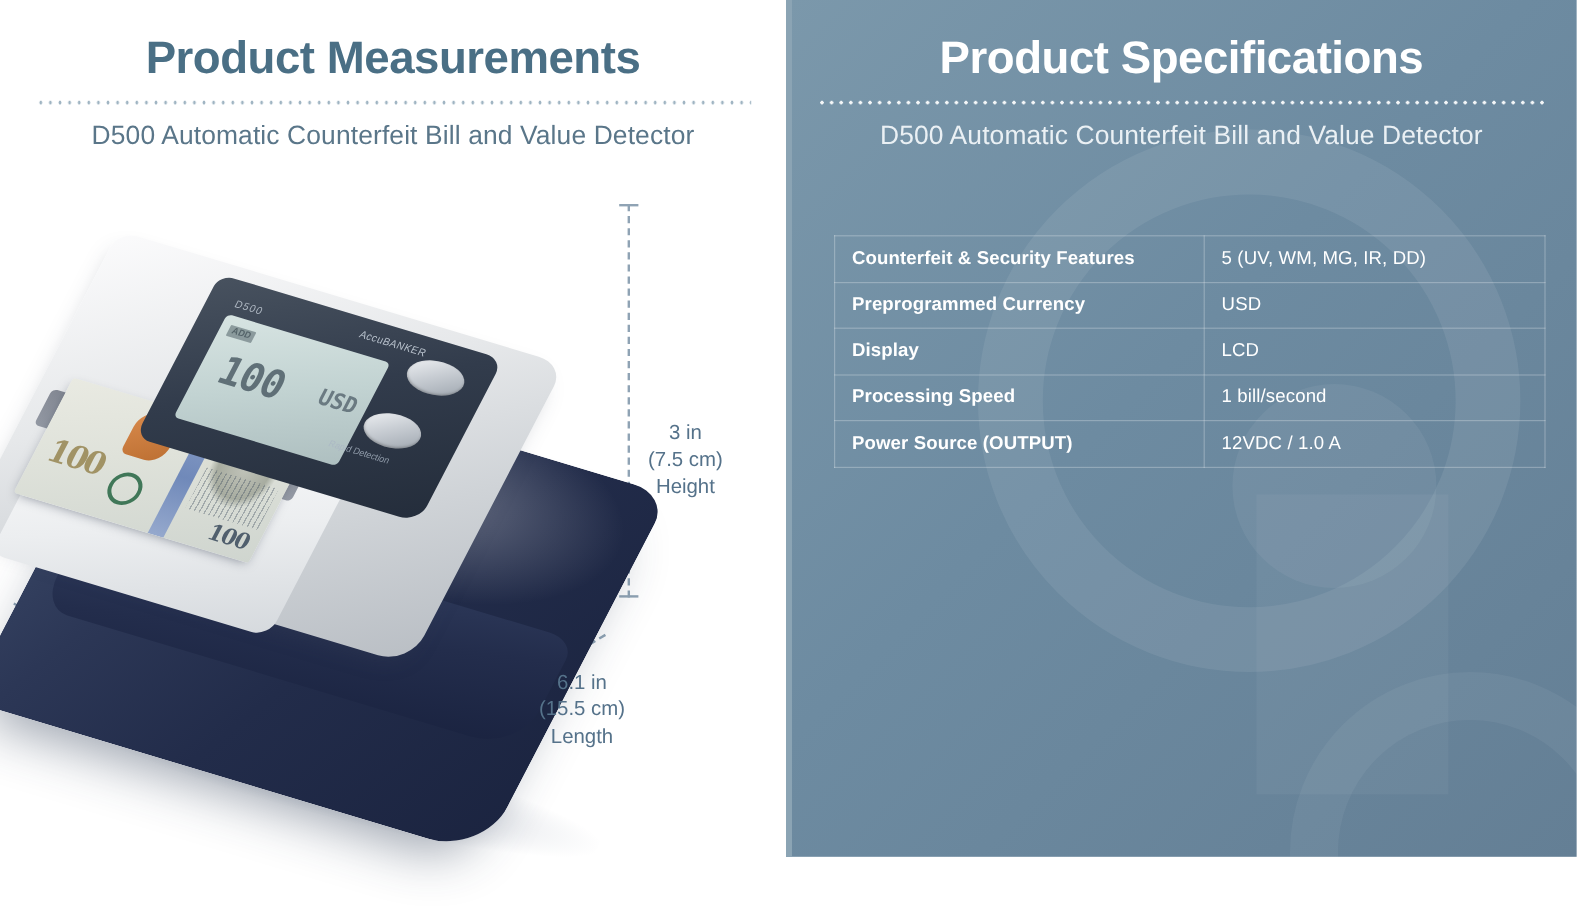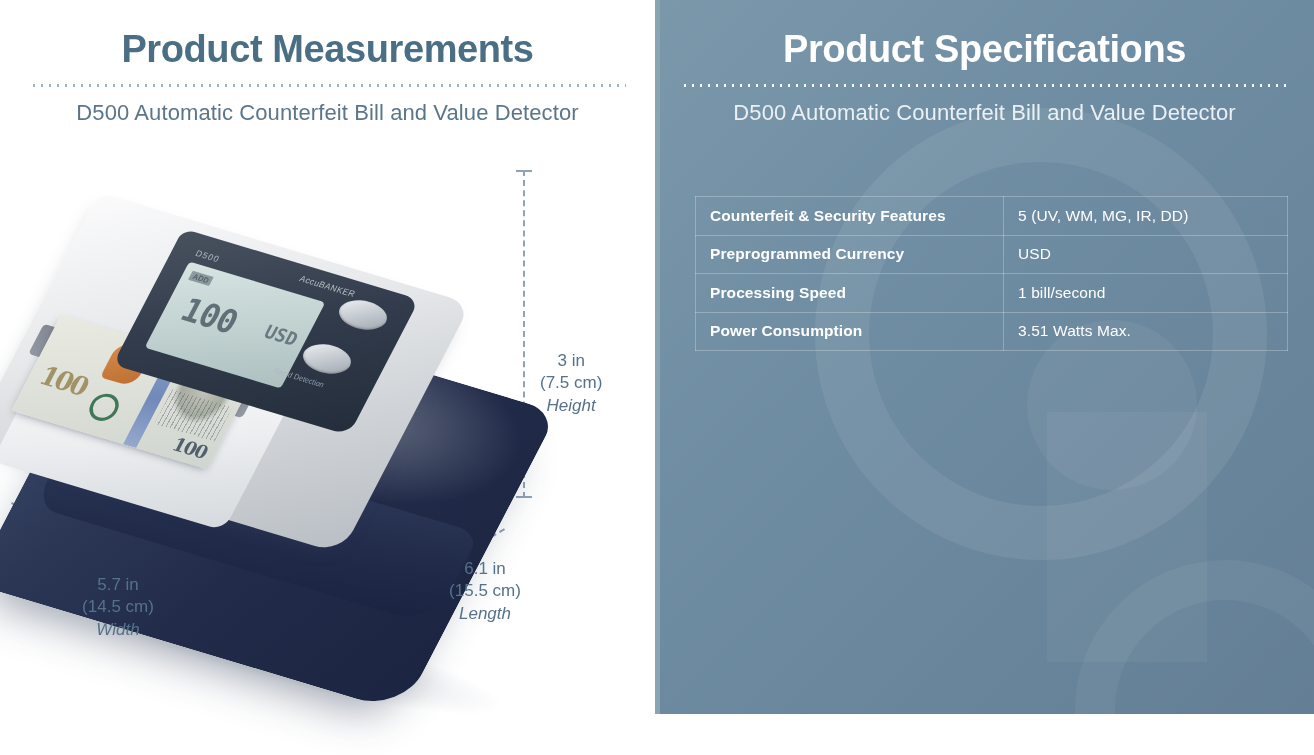--- a/index.html
+++ b/index.html
@@ -337,21 +337,21 @@
   
   .dim-caption {
     position: absolute;
     text-align: center;
     color: #55728a;
     font-size: 17px;
     line-height: 1.32;
     white-space: nowrap;
   }
   .dim-caption .dim-unit { display: block; }
-  .dim-caption .dim-axis { display: block; font-style: italic; }
+  .dim-caption .dim-axis { display: block; }
 
   
   #right-panel {
     position: relative;
     width: 659px;
     height: 714px;
     flex: 0 0 659px;
     background: linear-gradient(135deg, #7b98ab 0%, #6d8ba1 45%, #647f95 100%);
     overflow: hidden;
   }
@@ -482,25 +482,20 @@
         <div class="btn-oval" id="btn-upper"></div>
         <div class="btn-oval" id="btn-lower"></div>
       </div>
 
       <div class="dim-caption" style="left:540px; top:200px;">
         <span>3 in</span>
         <span class="dim-unit">(7.5 cm)</span>
         <span class="dim-axis">Height</span>
       </div>
 
-      <div class="dim-caption" style="left:55px; top:424px; width:126px;">
-        <span>5.7 in</span>
-        <span class="dim-unit">(14.5 cm)</span>
-        <span class="dim-axis">Width</span>
-      </div>
 
       <div class="dim-caption" style="left:420px; top:408px; width:130px;">
         <span>6.1 in</span>
         <span class="dim-unit">(15.5 cm)</span>
         <span class="dim-axis">Length</span>
       </div>
 
     </div>
   </div>
 
@@ -522,24 +517,28 @@
       <tbody>
         <tr>
           <td class="spec-label">Counterfeit &amp; Security Features</td>
           <td class="spec-value">5 (UV, WM, MG, IR, DD)</td>
         </tr>
         <tr>
           <td class="spec-label">Preprogrammed Currency</td>
           <td class="spec-value">USD</td>
         </tr>
         <tr>
+          <td class="spec-label">Display</td>
+          <td class="spec-value">LCD</td>
+        </tr>
+        <tr>
           <td class="spec-label">Processing Speed</td>
           <td class="spec-value">1 bill/second</td>
         </tr>
         <tr>
-          <td class="spec-label">Power Consumption</td>
-          <td class="spec-value">3.51 Watts Max.</td>
+          <td class="spec-label">Power Source (OUTPUT)</td>
+          <td class="spec-value">12VDC / 1.0 A</td>
         </tr>
       </tbody>
     </table>
 
   </div>
 </div>
 
 </body></html>

